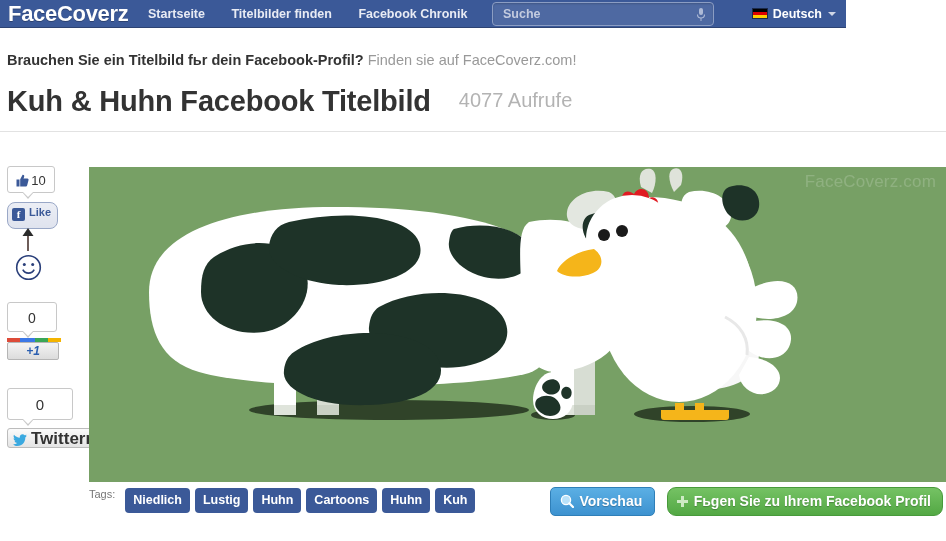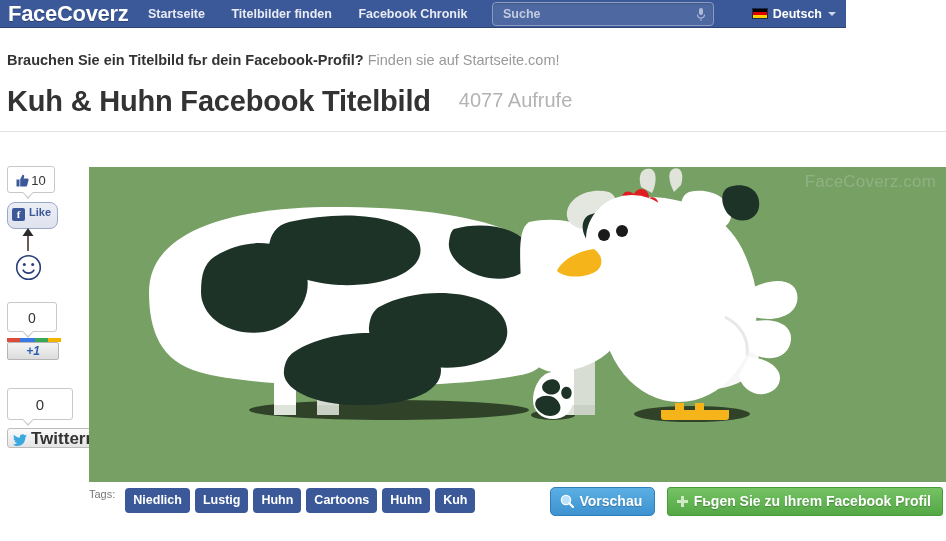--- a/index.html
+++ b/index.html
@@ -178,21 +178,21 @@
     display:inline-block; vertical-align:top;
     background: linear-gradient(to bottom, #5bafe4, #3d92d0);
     border:1px solid #2f7fb8; border-radius:5px;
     color:#ffffff; font-size:14px; font-weight:bold;
     padding:5px 12px 6px 9px; cursor:pointer; margin-right:7px;
     text-shadow:0 1px 1px rgba(0,0,0,0.25);
   }
   .btn-add {
     display:inline-block; vertical-align:top;
     background: linear-gradient(to bottom, #75c264, #53a844);
-    border:1px solid #489a3b; border-radius:3px;
+    border:1px solid #489a3b; border-radius:9px;
     color:#ffffff; font-size:14px; font-weight:bold;
     padding:5px 11px 6px 9px; cursor:pointer;
     text-shadow:0 1px 1px rgba(0,0,0,0.25);
   }
   .ico-inline { display:inline-block; vertical-align:-2px; margin-right:5px; }
   .plus-ico {
     display:inline-block; width:11px; height:11px; position:relative;
     vertical-align:-1px; margin-right:6px;
   }
   .plus-ico:before, .plus-ico:after {
@@ -221,21 +221,21 @@
       <rect x="3.5" y="11" width="1" height="3" fill="#cdd5e8"></rect>
     </svg>
   </div>
 
   <div class="langsel">
     <span class="flag"></span><span>Deutsch</span><span class="caret-down"></span>
   </div>
 </div>
 
 <div class="tagline">
-  <b>Brauchen Sie ein Titelbild fьr dein Facebook-Profil?</b><span> Finden sie auf Startseite.com!</span>
+  <b>Brauchen Sie ein Titelbild fьr dein Facebook-Profil?</b><span> Finden sie auf FaceCoverz.com!</span>
 </div>
 
 <div class="title-row">
   <span class="page-title">Kuh &amp; Huhn Facebook Titelbild</span><span class="views">4077 Aufrufe</span>
 </div>
 <div class="divider"></div>
 
 <div class="social">
 
   <div class="bubble fb-bubble">

